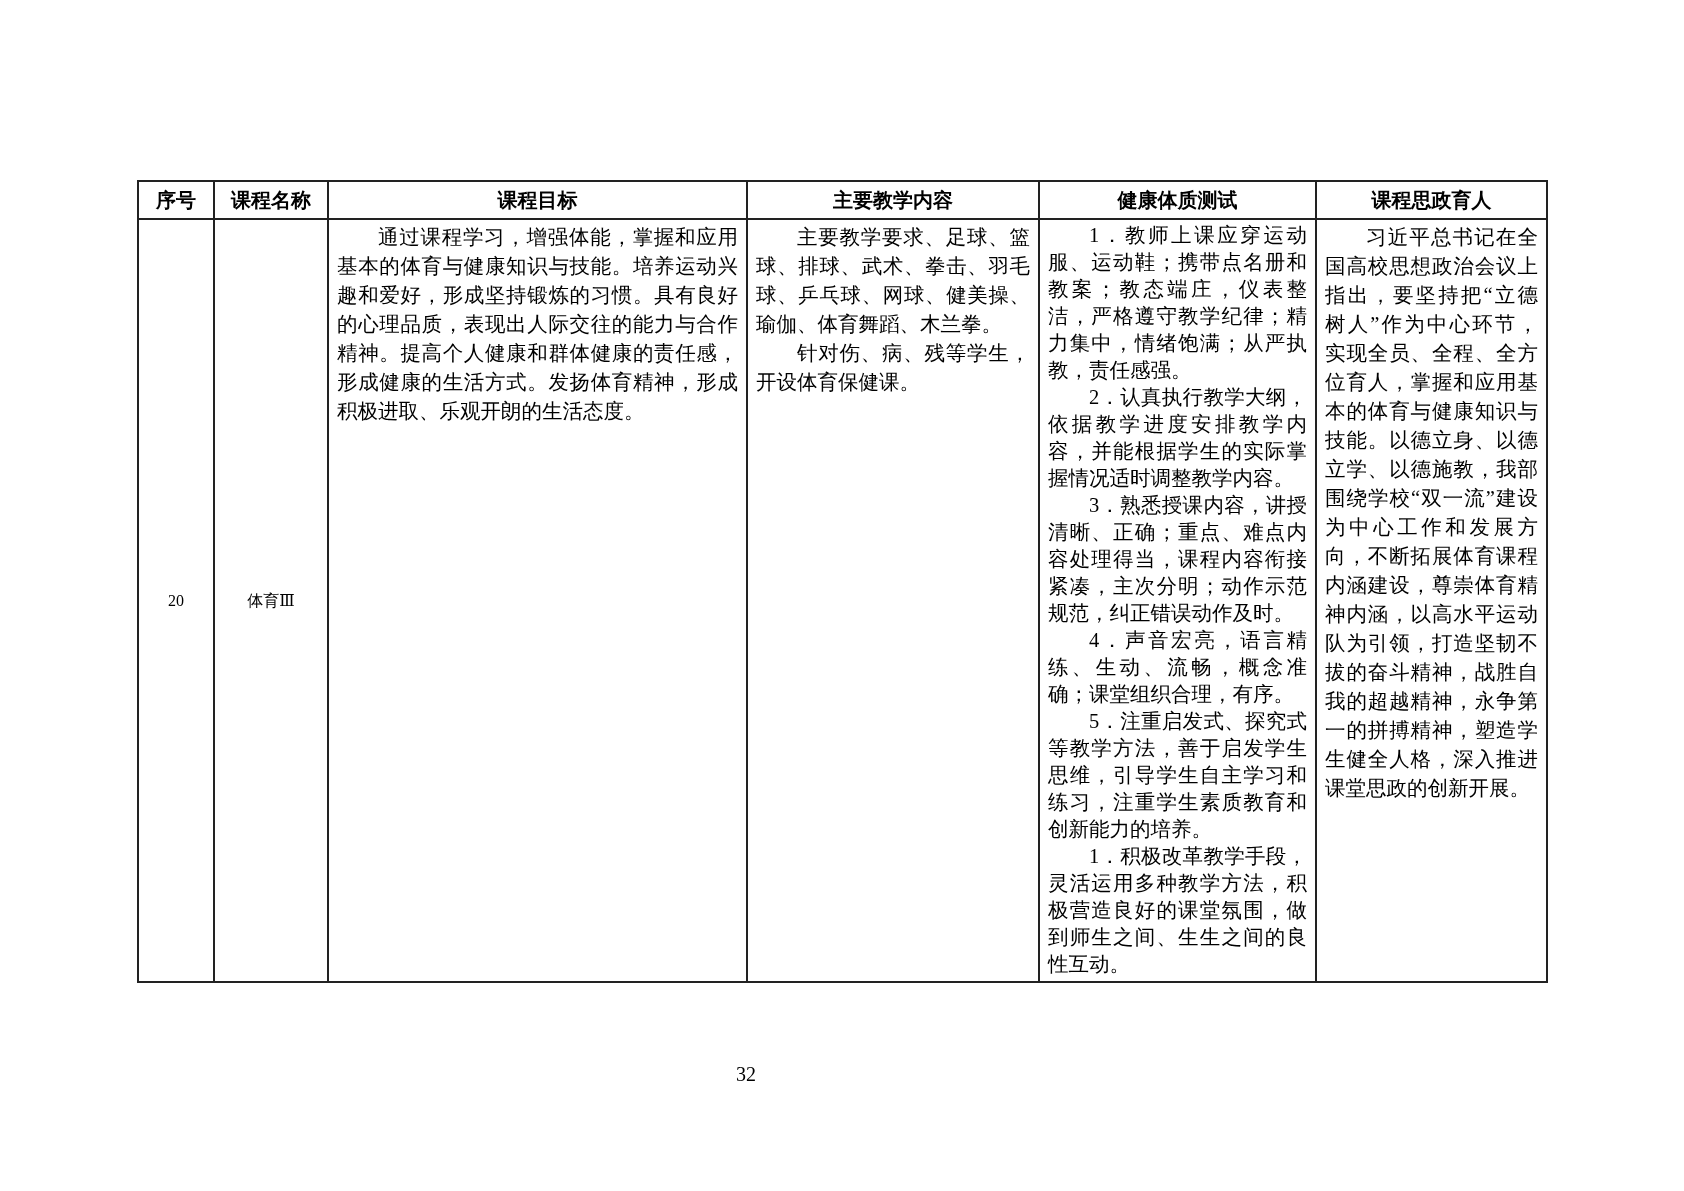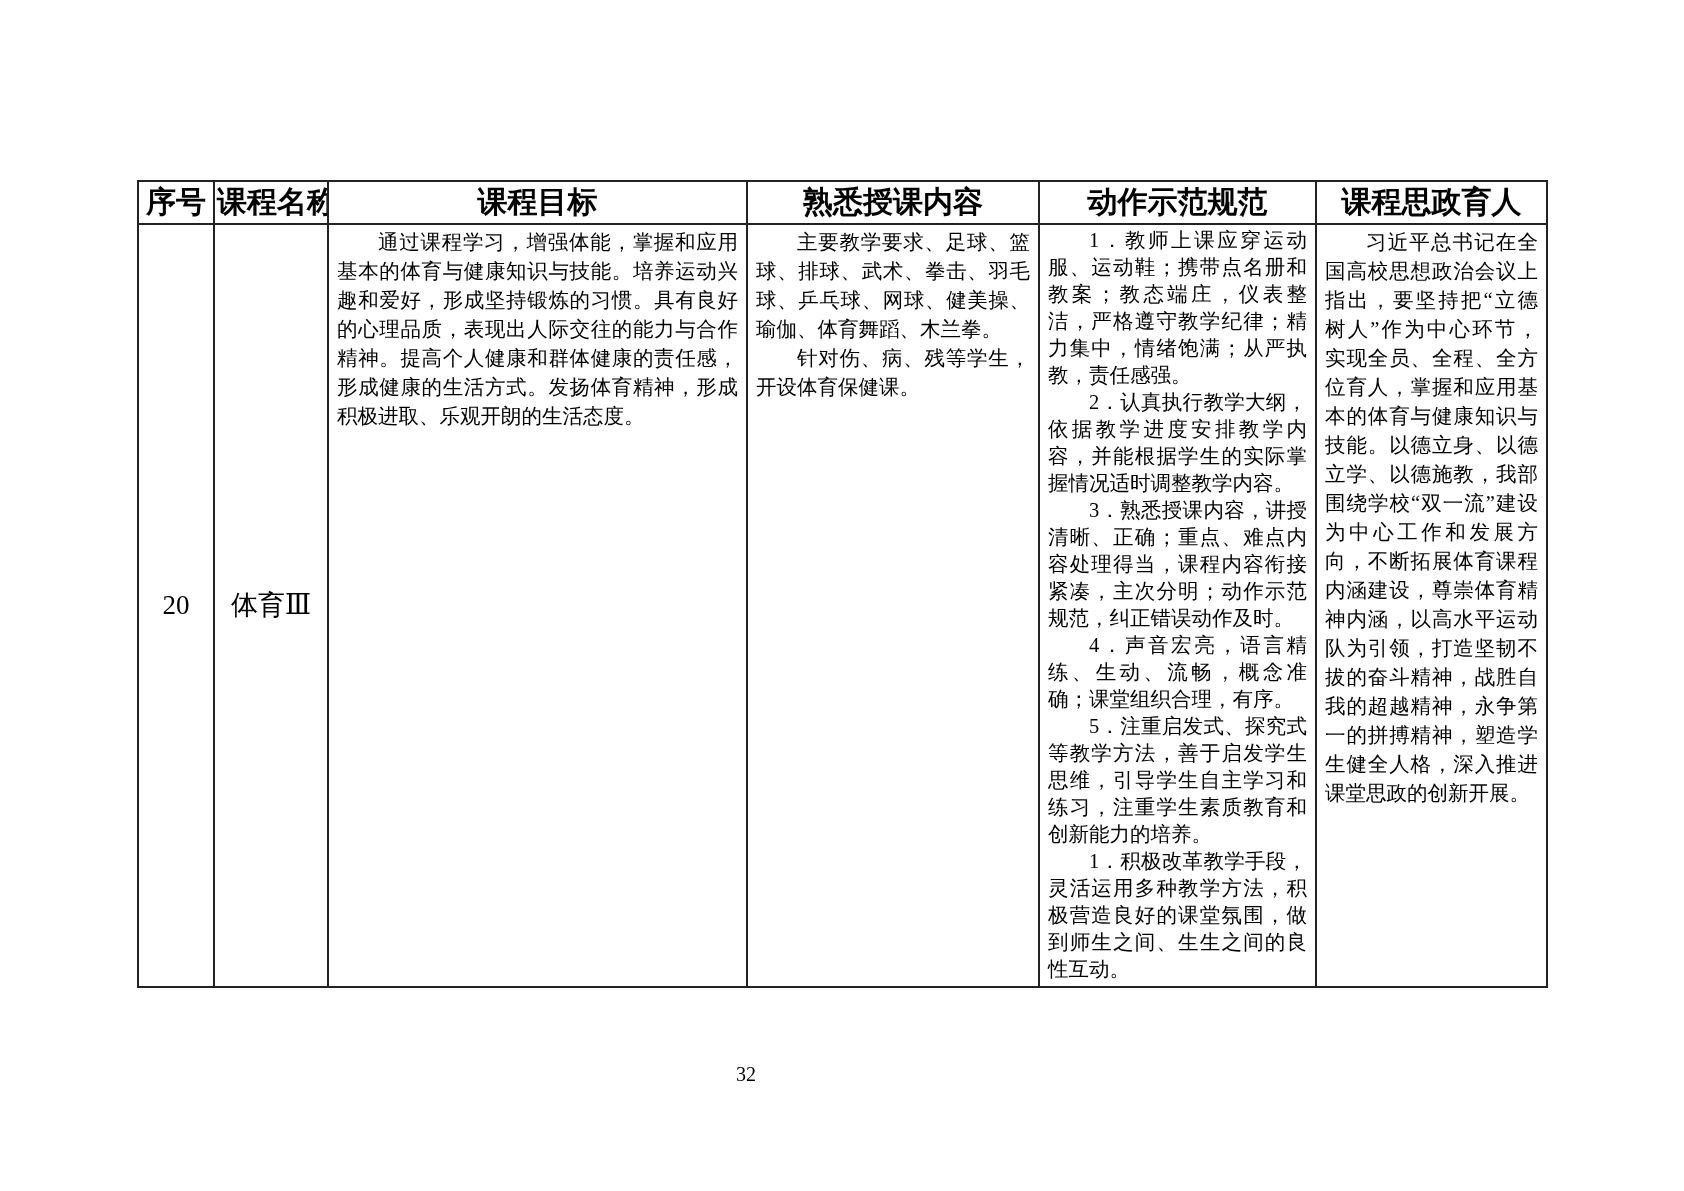--- a/index.html
+++ b/index.html
@@ -28,38 +28,38 @@
     table-layout: fixed;
     width: 1409px;
   }
   .doc-table th, .doc-table td {
     border: 2px solid #222222;
     overflow: hidden;
   }
   .doc-table th {
     height: 36px;
     padding: 0 2px;
-    font-size: 30px;
+    font-size: 20px;
     font-weight: bold;
     text-align: center;
     vertical-align: middle;
     white-space: nowrap;
   }
   .doc-table td {
     vertical-align: top;
     padding: 3px 8px 3px 8px;
     font-size: 20.5px;
     line-height: 29px;
     text-align: justify;
     text-justify: inter-character;
   }
   .doc-table td.v-center {
     vertical-align: middle;
     text-align: center;
-    font-size: 27px;
+    font-size: 16px;
     padding: 0;
   }
   .doc-table td p {
     margin: 0;
     text-indent: 2em;
     word-break: break-all;
   }
   .doc-table td.req-cell {
     line-height: 27px;
     padding-top: 2px;
@@ -95,22 +95,22 @@
       <col class="col-obj">
       <col class="col-cont">
       <col class="col-req">
       <col class="col-ideo">
     </colgroup>
     <thead>
       <tr>
         <th>序号</th>
         <th>课程名称</th>
         <th>课程目标</th>
-        <th>熟悉授课内容</th>
-        <th>动作示范规范</th>
+        <th>主要教学内容</th>
+        <th>健康体质测试</th>
         <th>课程思政育人</th>
       </tr>
     </thead>
     <tbody>
       <tr class="body-row">
         <td class="v-center">20</td>
         <td class="v-center">体育Ⅲ</td>
         <td>
           <p>通过课程学习，增强体能，掌握和应用基本的体育与健康知识与技能。培养运动兴趣和爱好，形成坚持锻炼的习惯。具有良好的心理品质，表现出人际交往的能力与合作精神。提高个人健康和群体健康的责任感，形成健康的生活方式。发扬体育精神，形成积极进取、乐观开朗的生活态度。</p>
         </td>

